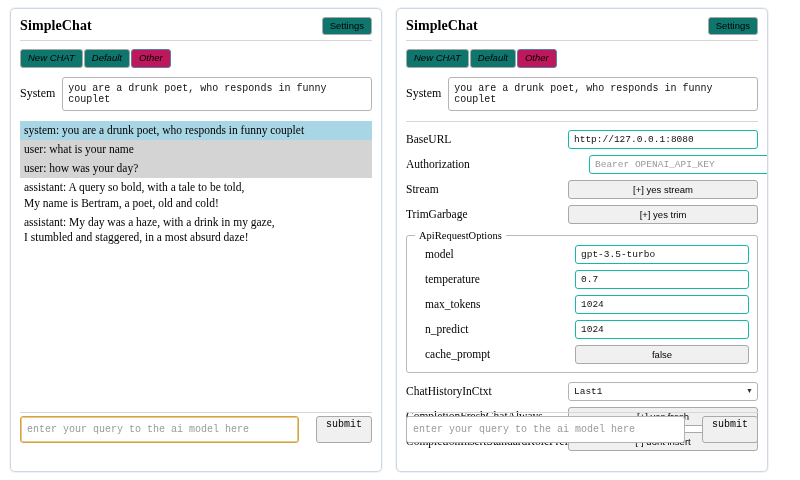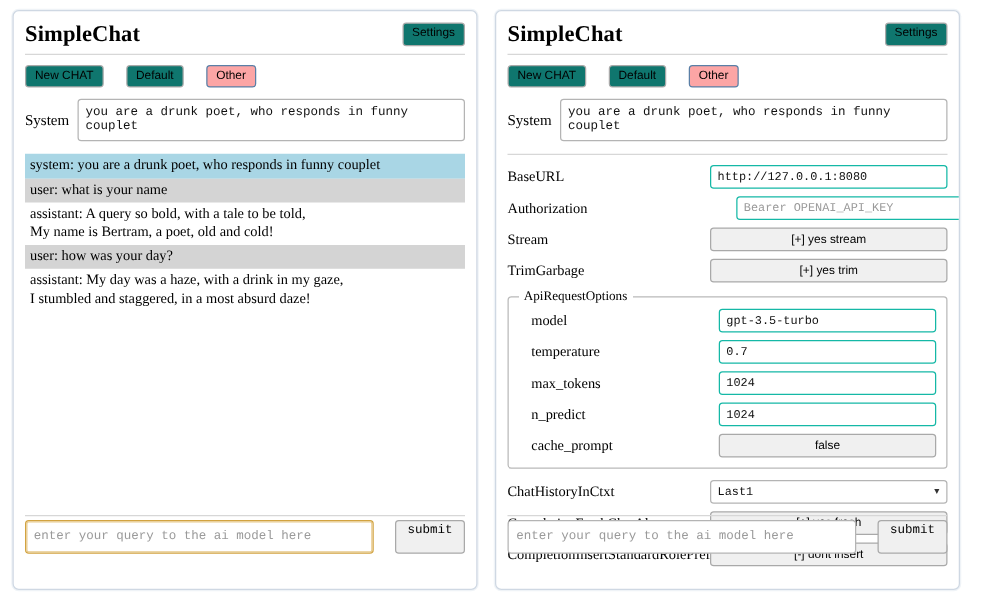--- a/index.html
+++ b/index.html
@@ -41,45 +41,46 @@
   .apphead {
     display: flex;
     align-items: center;
     justify-content: space-between;
     border-bottom: 1px solid #d7d7d7;
     padding-bottom: 5px;
   }
   .apptitle {
     font-family: "Liberation Serif", serif;
     font-weight: bold;
-    font-size: 18px;
+    font-size: 14px;
     letter-spacing: 0.1px;
   }
   .btn {
     font-family: "Liberation Sans", sans-serif;
     font-size: 9.5px;
     background: #0f766e;
     border: 1px solid #a9a9a9;
     border-radius: 3px;
     padding: 3px 7px;
     color: #000;
     line-height: 1.1;
     cursor: pointer;
     white-space: nowrap;
   }
   .btn.sel {
-    background: #fca5a5;
+    background: #be185d;
     border-color: #5a7fa6;
   }
   .tabrow {
     display: flex;
-    gap: 18px;
+    gap: 1px;
     margin-top: 8px;
     margin-bottom: 9px;
     align-items: center;
+    font-style: italic;
   }
   
   .sysrow {
     display: flex;
     align-items: center;
     gap: 7px;
     margin-bottom: 10px;
   }
   .syslabel {
     font-family: "Liberation Serif", serif;
@@ -256,27 +257,27 @@
     <div class="chat">
 
       <div class="msg system">
         <span class="line">system: you are a drunk poet, who responds in funny couplet</span>
       </div>
 
       <div class="msg user">
         <span class="line">user: what is your name</span>
       </div>
 
+      <div class="msg user">
+        <span class="line">user: how was your day?</span>
+      </div>
+
       <div class="msg assistant">
         <span class="line">assistant: A query so bold, with a tale to be told,</span>
         <span class="line">My name is Bertram, a poet, old and cold!</span>
-      </div>
-
-      <div class="msg user">
-        <span class="line">user: how was your day?</span>
       </div>
 
       <div class="msg assistant">
         <span class="line">assistant: My day was a haze, with a drink in my gaze,</span>
         <span class="line">I stumbled and staggered, in a most absurd daze!</span>
       </div>
 
     </div>
 
     <div class="topdivider"></div>

